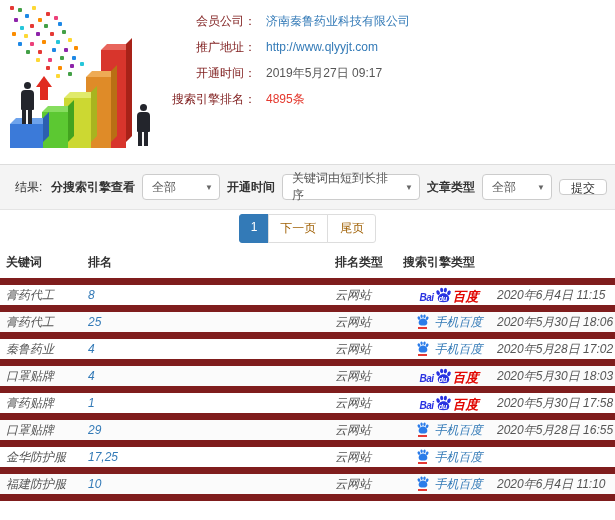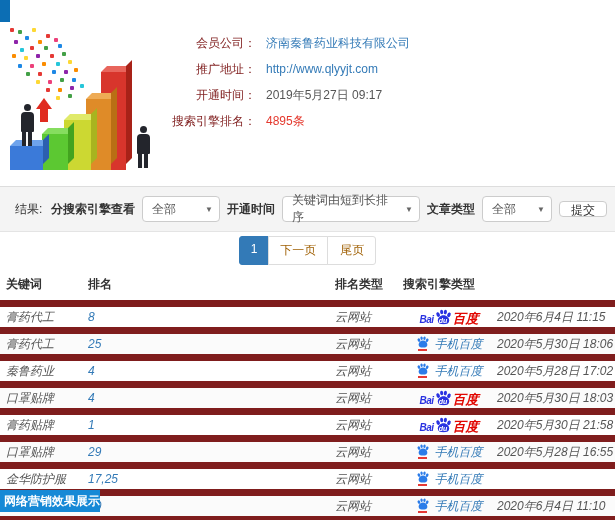--- a/index.html
+++ b/index.html
@@ -133,24 +133,20 @@
     <ellipse cx="4.8" cy="8.2" rx="2.6" ry="3.7" transform="rotate(-22 4.8 8.2)"></ellipse>
     <ellipse cx="10.2" cy="4.3" rx="2.4" ry="3.5" transform="rotate(-8 10.2 4.3)"></ellipse>
     <ellipse cx="15.9" cy="4.5" rx="2.4" ry="3.5" transform="rotate(8 15.9 4.5)"></ellipse>
     <ellipse cx="21.3" cy="8.6" rx="2.6" ry="3.7" transform="rotate(22 21.3 8.6)"></ellipse>
     <path d="M13 9.2 C8 9.2 4.3 13.2 4.3 17.3 C4.3 21.2 7.4 23.2 13 23.2 C18.6 23.2 21.7 21.2 21.7 17.3 C21.7 13.2 18 9.2 13 9.2 Z"></path>
   </symbol>
 </svg>
 
 <div class="app">
 
-  <div class="titlebar">
-    <div class="accent"></div>
-    <div class="bar">网络营销效果展示</div>
-  </div>
 
   <div class="info-section">
     <div class="graphic">
       <div class="confetti"></div>
       <div class="bar bar-red"></div>
       <div class="bar bar-orange"></div>
       <div class="bar bar-yellow"></div>
       <div class="bar bar-green"></div>
       <div class="bar bar-blue"></div>
       <div class="arrow-up">
@@ -306,21 +302,21 @@
             <span class="bd-bai">Bai</span>
             <span class="bd-paw">
               <svg viewBox="0 0 26 24">
                 <use href="#paw"></use>
               </svg>
               <span class="bd-du">du</span>
             </span>
             <span class="bd-cn">百度</span>
           </span>
       </div>
-      <div class="c c5">2020年5月30日 21:58</div>
+      <div class="c c5">2020年5月30日 17:58</div>
     </div>
 
     <div class="t-row">
       <div class="c c1">口罩贴牌</div>
       <div class="c c2"><a href="#" class="rank-link">29</a></div>
       <div class="c c3">云网站</div>
       <div class="c c4">
         <span class="mbd">
             <span class="mbd-icon">
               <svg viewBox="0 0 26 24">

